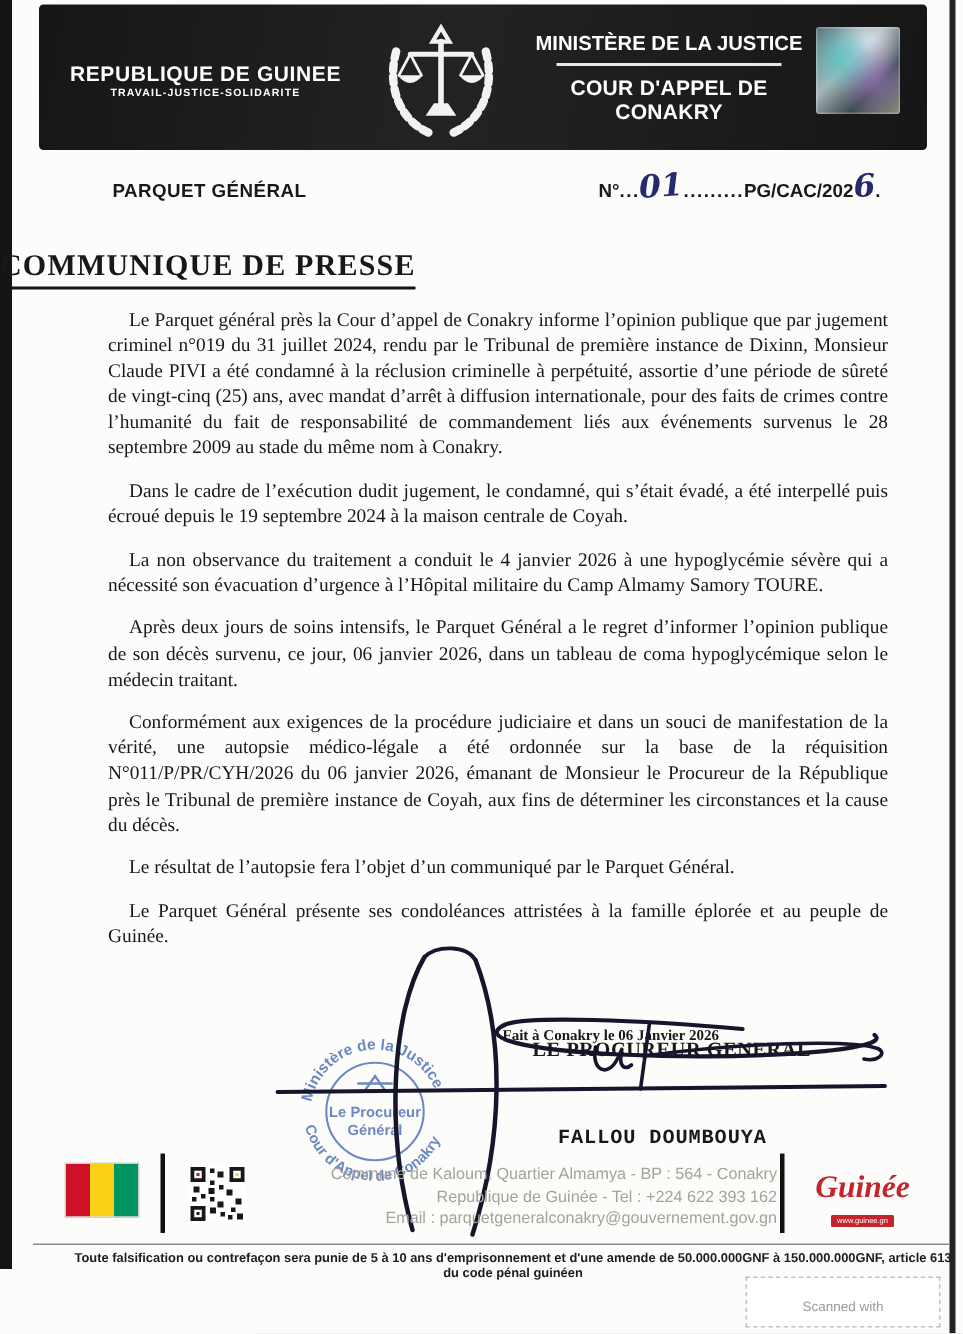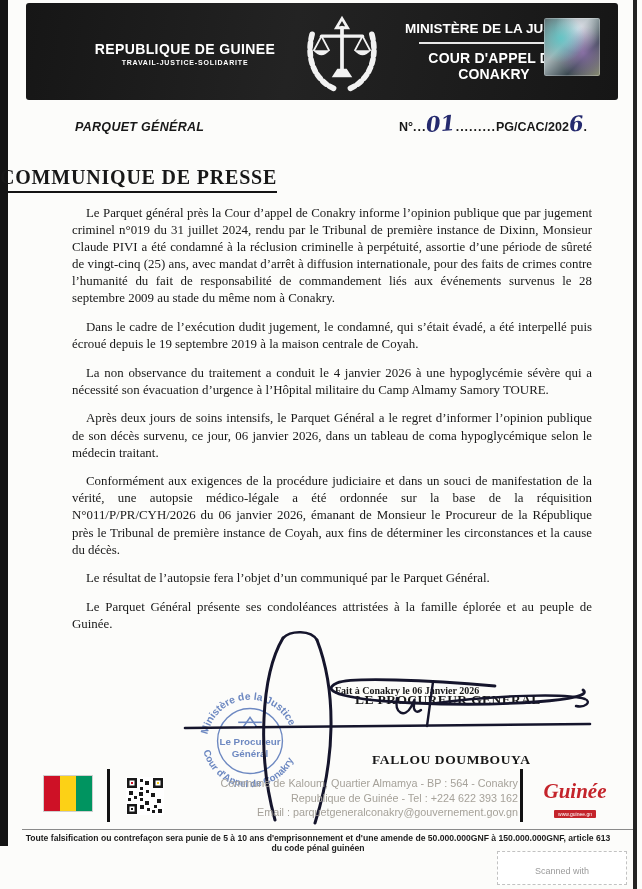--- a/index.html
+++ b/index.html
@@ -12,80 +12,80 @@
   .edge-left{position:absolute;left:0;top:0;width:8px;height:846px;background:#141414;}
   .edge-right{position:absolute;left:633px;top:0;width:4px;height:889px;background:#232323;}
 
   
   .banner{
     position:absolute;left:26px;top:3px;width:592px;height:97px;
     background:linear-gradient(100deg,#161616,#232323 45%,#161616);
     border-radius:3px;display:flex;align-items:center;color:#fff;
     font-family:"Liberation Sans",sans-serif;
   }
-  .banner-left{width:222px;text-align:center;padding-top:4px;padding-left:48px;}
+  .banner-left{width:222px;text-align:center;padding-top:4px;}
   .banner-left .republic{font-size:14px;font-weight:bold;letter-spacing:.4px;}
   .banner-left .motto{font-size:7px;font-weight:bold;letter-spacing:.8px;margin-top:2px;}
   .emblem-wrap{width:92px;height:86px;display:flex;align-items:center;justify-content:center;}
   .banner-right{width:196px;text-align:center;margin-left:8px;}
   .banner-right .min1,.banner-right .min2{font-size:13.5px;font-weight:bold;line-height:16px;}
   .banner-right .rule{width:150px;height:2px;background:#e8e8e8;margin:5px auto 6px;}
   .banner-right .court{font-size:14px;font-weight:bold;letter-spacing:.2px;}
   .hologram{
     position:absolute;right:18px;top:15px;width:56px;height:58px;border-radius:2px;
     background:
       radial-gradient(circle at 30% 35%,rgba(90,200,200,.85),transparent 45%),
       radial-gradient(circle at 70% 60%,rgba(160,120,190,.7),transparent 50%),
       radial-gradient(circle at 60% 20%,rgba(230,230,240,.9),transparent 40%),
       linear-gradient(135deg,#5d6f73,#a8b6b8 40%,#3c4a52 70%,#8c8f74);
     box-shadow:0 0 0 1px rgba(255,255,255,.25) inset;
   }
 
   
   .ref-row{position:absolute;left:0;top:112px;width:642px;height:34px;
     font-family:"Liberation Sans",sans-serif;font-weight:bold;font-size:12.5px;}
-  .office{position:absolute;left:75px;top:8px;letter-spacing:.3px;font-style:italic;}
+  .office{position:absolute;left:75px;top:8px;letter-spacing:.3px;}
   .ref-num{position:absolute;right:55px;top:8px;white-space:nowrap;}
   .ref-num .dots{letter-spacing:1px;font-weight:bold;}
   .hand{font-family:"DejaVu Serif",serif;font-style:italic;font-weight:bold;
     color:#252a6e;font-size:21px;line-height:0;display:inline-block;transform:rotate(-4deg);}
 
   
   .title-wrap{position:absolute;left:0;top:166px;width:642px;text-align:left;}
   .doc-title{display:inline-block;font-size:20px;font-weight:bold;letter-spacing:.8px;
     border-bottom:2.6px solid #141414;padding-bottom:2px;}
 
   
   .doc-body{position:absolute;left:72px;top:205px;width:520px;
     font-size:12.9px;line-height:17.1px;text-align:justify;}
   .doc-body p{margin:0 0 11.5px 0;text-indent:14px;}
 
   
   .fait{position:absolute;left:335px;top:653px;font-size:10px;font-weight:bold;margin-top:32px;}
   .proc-title{position:absolute;left:355px;top:692px;font-size:13.5px;font-weight:bold;letter-spacing:.4px;}
-  .signer-name{position:absolute;left:372px;top:752px;font-size:13.5px;font-weight:bold;letter-spacing:.6px;}
+  .signer-name{position:absolute;left:372px;top:752px;font-size:13.5px;font-weight:bold;letter-spacing:.6px;font-family:Liberation Mono, monospace;}
   .stamp{position:absolute;left:190px;top:682px;width:120px;height:118px;opacity:.8;}
   .signature-svg{position:absolute;left:165px;top:630px;width:440px;height:200px;pointer-events:none;}
 
   
   .flag{position:absolute;left:44px;top:776px;width:48px;height:35px;display:flex;
     outline:1px solid #cfcfcf;}
   .flag div{flex:1;}
   .fdiv1{position:absolute;left:107px;top:769px;width:3px;height:53px;background:#121212;}
   .fdiv2{position:absolute;left:520px;top:769px;width:3px;height:53px;background:#121212;}
   .qr{position:absolute;left:126px;top:777px;width:38px;height:38px;}
   .address{position:absolute;left:162px;top:776px;width:356px;text-align:right;
     font-family:"Liberation Sans",sans-serif;font-size:10.8px;line-height:14.5px;color:#a6a29a;}
   .guinee{position:absolute;left:533px;top:780px;width:84px;text-align:center;}
   .guinee .brand{font-family:Liberation Serif, serif;font-style:italic;font-weight:bold;
     font-size:21px;color:#c4242b;line-height:22px;}
   .guinee .brand-sub{display:inline-block;background:#c4242b;color:#fff;font-family:"Liberation Sans",sans-serif;
     font-size:5px;padding:1px 4px;border-radius:1px;margin-top:1px;}
   .footer-rule{position:absolute;left:22px;top:829px;width:611px;height:1px;background:#8a8a8a;}
-  .disclaimer{position:absolute;left:20px;top:833px;width:596px;text-align:center;
+  .disclaimer{position:absolute;left:44px;top:833px;width:596px;text-align:center;
     font-family:"Liberation Sans",sans-serif;font-size:8.6px;font-weight:bold;color:#1d1d1d;}
 
   
   .cam-badge{position:absolute;left:497px;top:851px;width:128px;height:32px;
     border:1px dashed #c2c2c2;background:#fff;text-align:center;
     font-family:"Liberation Sans",sans-serif;}
   .cam-line1{font-size:9px;color:#9b9b9b;margin-top:14px;}
   .cam-line2{display:flex;align-items:center;gap:4px;margin-top:13px;}
   .cam-icon{width:13px;height:13px;border-radius:3px;color:#fff;font-size:6.5px;font-weight:bold;
     display:flex;align-items:center;justify-content:center;
@@ -136,21 +136,21 @@
     <div class="office">PARQUET GÉNÉRAL</div>
     <div class="ref-num"><span>N°</span><span class="dots">...</span><span class="hand">01</span><span class="dots">.........</span><span>PG/CAC/202</span><span class="hand">6</span><span>.</span></div>
   </div>
 
   <div class="title-wrap">
     <span class="doc-title">COMMUNIQUE DE PRESSE</span>
   </div>
 
   <div class="doc-body">
       <p>Le Parquet général près la Cour d’appel de Conakry informe l’opinion publique que par jugement criminel n°019 du 31 juillet 2024, rendu par le Tribunal de première instance de Dixinn, Monsieur Claude PIVI a été condamné à la réclusion criminelle à perpétuité, assortie d’une période de sûreté de vingt-cinq (25) ans, avec mandat d’arrêt à diffusion internationale, pour des faits de crimes contre l’humanité du fait de responsabilité  de commandement liés aux événements survenus le 28 septembre 2009 au stade du même nom à Conakry.</p>
-      <p>Dans le cadre de l’exécution dudit jugement, le condamné, qui s’était évadé, a été interpellé puis écroué depuis le 19 septembre 2019 à la maison centrale de Coyah.</p>
+      <p>Dans le cadre de l’exécution dudit jugement, le condamné, qui s’était évadé, a été interpellé puis écroué depuis le 19 septembre 2024 à la maison centrale de Coyah.</p>
       <p>La non observance du traitement a conduit le 4 janvier 2026 à une hypoglycémie sévère qui a nécessité son évacuation d’urgence à l’Hôpital militaire du Camp Almamy Samory TOURE.</p>
       <p>Après deux jours de soins intensifs, le Parquet Général a le regret d’informer l’opinion publique de son décès survenu, ce jour, 06 janvier 2026, dans un tableau de coma hypoglycémique selon le médecin traitant.</p>
       <p>Conformément aux exigences de la procédure  judiciaire et dans un souci de manifestation de la vérité, une autopsie médico-légale a été ordonnée sur la base de la réquisition N°011/P/PR/CYH/2026 du 06 janvier 2026, émanant de Monsieur le Procureur de la République près le Tribunal de première instance de Coyah, aux fins de déterminer les circonstances et la cause du décès.</p>
       <p>Le résultat de l’autopsie fera l’objet d’un communiqué par le Parquet Général.</p>
       <p>Le Parquet Général présente ses condoléances attristées à la famille éplorée et au peuple de Guinée.</p>
     </div>
 
   <div class="fait">Fait à Conakry le 06 Janvier  2026</div>
   <div class="proc-title">LE PROCUREUR GENERAL</div>
   <div class="signer-name">FALLOU  DOUMBOUYA</div>

